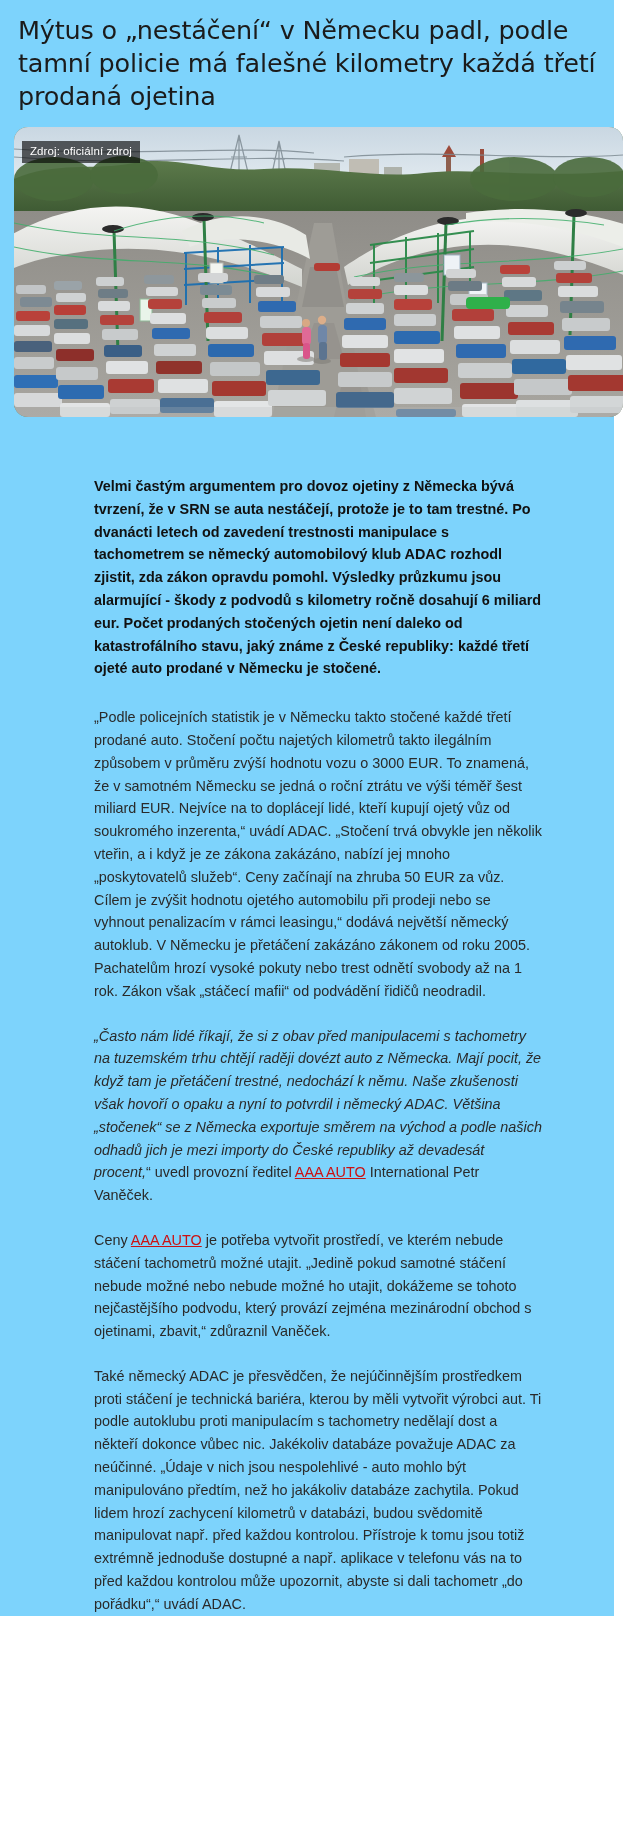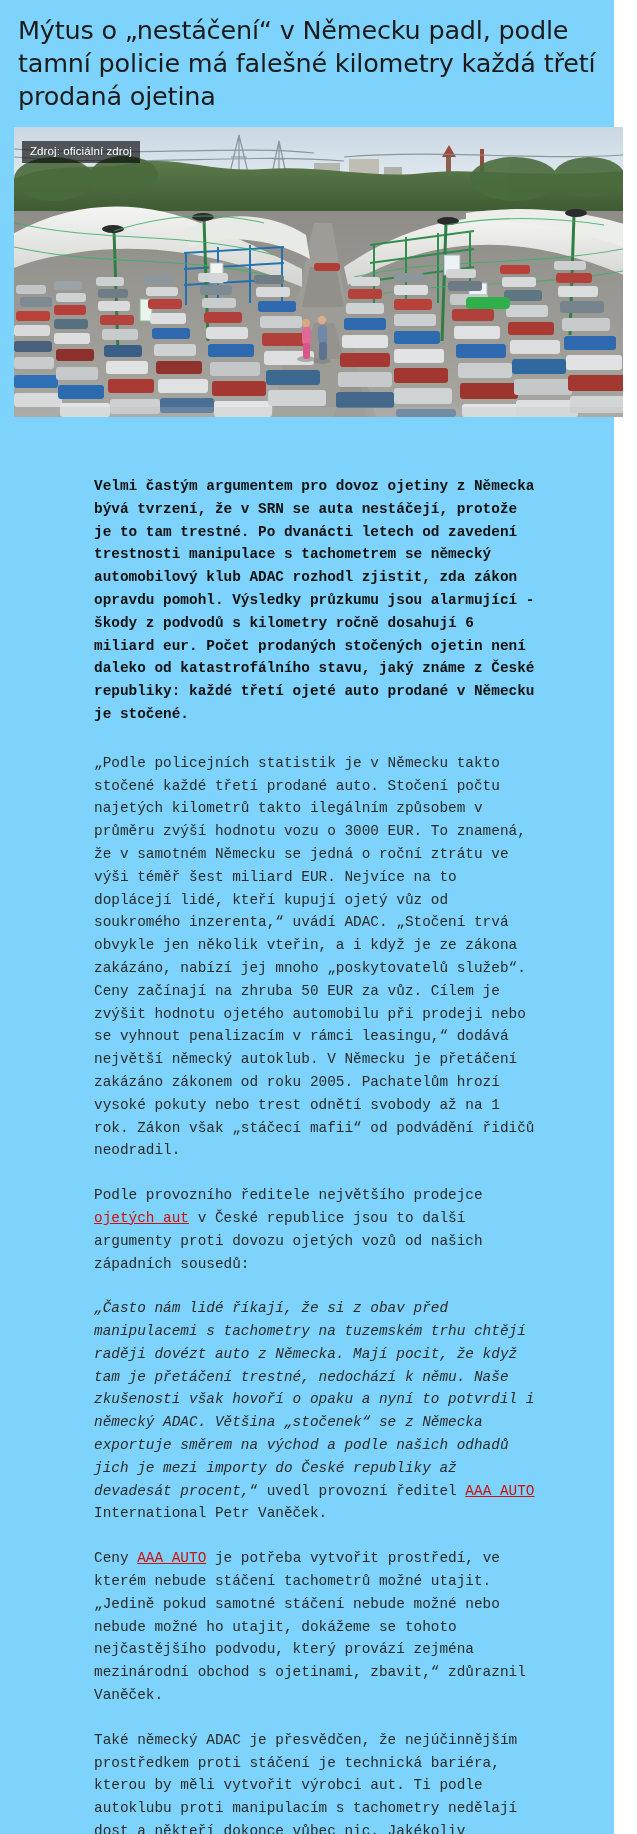--- a/index.html
+++ b/index.html
@@ -59,21 +59,21 @@
   }
 
   
   .article {
     padding: 0 72px 0 94px;
     margin-top: 58px;
   }
 
   .article p {
     margin: 0 0 22px 0;
-    font-family: Liberation Mono, monospace;
+    font-family: Liberation Sans, sans-serif;
     font-size: 14.4px;
     line-height: 22.8px;
     color: #2a2a2a;
     text-align: left;
   }
 
   .article p.lead {
     font-weight: bold;
     color: #111111;
     margin-bottom: 26px;
@@ -89,21 +89,21 @@
     text-decoration-color: #cc1111;
   }
 </style>
 </head>
 <body>
 
 <div class="page">
 
   <h1 class="headline">Mýtus o „nestáčení“ v Německu padl, podle tamní policie má falešné kilometry každá třetí prodaná ojetina</h1>
 
-  <figure class="hero" style="margin:8px 14px 0 14px;">
+  <figure class="hero" style="margin:8px 14px 0 14px;border-radius:14px;">
     <svg viewBox="0 0 609 290" preserveAspectRatio="none" role="img">
       <defs>
         <linearGradient id="sky" x1="0" y1="0" x2="0" y2="1">
           <stop offset="0%" stop-color="#c9d7e2"></stop>
           <stop offset="100%" stop-color="#e4ecf1"></stop>
         </linearGradient>
         <linearGradient id="asphalt" x1="0" y1="0" x2="0" y2="1">
           <stop offset="0%" stop-color="#8f8d88"></stop>
           <stop offset="100%" stop-color="#a8a6a0"></stop>
         </linearGradient>
@@ -338,21 +338,20 @@
 
     <figcaption class="hero-caption">Zdroj: oficiální zdroj</figcaption>
   </figure>
 
   <div class="article">
 
     <p class="lead">Velmi častým argumentem pro dovoz ojetiny z Německa bývá tvrzení, že v SRN se auta nestáčejí, protože je to tam trestné. Po dvanácti letech od zavedení trestnosti manipulace s tachometrem se německý automobilový klub ADAC rozhodl zjistit, zda zákon opravdu pomohl. Výsledky průzkumu jsou alarmující - škody z podvodů s kilometry ročně dosahují 6 miliard eur. Počet prodaných stočených ojetin není daleko od katastrofálního stavu, jaký známe z České republiky: každé třetí ojeté auto prodané v Německu je stočené.</p>
 
     <p>„Podle policejních statistik je v Německu takto stočené každé třetí prodané auto. Stočení počtu najetých kilometrů takto ilegálním způsobem v průměru zvýší hodnotu vozu o 3000 EUR. To znamená, že v samotném Německu se jedná o roční ztrátu ve výši téměř šest miliard EUR. Nejvíce na to doplácejí lidé, kteří kupují ojetý vůz od soukromého inzerenta,“ uvádí ADAC. „Stočení trvá obvykle jen několik vteřin, a i když je ze zákona zakázáno, nabízí jej mnoho „poskytovatelů služeb“. Ceny začínají na zhruba 50 EUR za vůz. Cílem je zvýšit hodnotu ojetého automobilu při prodeji nebo se vyhnout penalizacím v rámci leasingu,“ dodává největší německý autoklub. V Německu je přetáčení zakázáno zákonem od roku 2005. Pachatelům hrozí vysoké pokuty nebo trest odnětí svobody až na 1 rok. Zákon však „stáčecí mafii“ od podvádění řidičů neodradil.</p>
 
-    <p><span>Podle provozního ředitele největšího prodejce </span><a class="link" href="#">ojetých aut</a><span> v České republice jsou to další argumenty proti dovozu ojetých vozů od našich západních sousedů:</span></p>
 
     <p><em class="quote">„Často nám lidé říkají, že si z obav před manipulacemi s tachometry na tuzemském trhu chtějí raději dovézt auto z Německa. Mají pocit, že když tam je přetáčení trestné, nedochází k němu. Naše zkušenosti však hovoří o opaku a nyní to potvrdil i německý ADAC. Většina „stočenek“ se z Německa exportuje směrem na východ a podle našich odhadů jich je mezi importy do České republiky až devadesát procent,</em><span>“ uvedl provozní ředitel </span><a class="link" href="#">AAA AUTO</a><span> International Petr Vaněček.</span></p>
 
     <p><span>Ceny </span><a class="link" href="#">AAA AUTO</a><span> je potřeba vytvořit prostředí, ve kterém nebude stáčení tachometrů možné utajit. „Jedině pokud samotné stáčení nebude možné nebo nebude možné ho utajit, dokážeme se tohoto nejčastějšího podvodu, který provází zejména mezinárodní obchod s ojetinami, zbavit,“ zdůraznil Vaněček.</span></p>
 
     <p class="tail">Také německý ADAC je přesvědčen, že nejúčinnějším prostředkem proti stáčení je technická bariéra, kterou by měli vytvořit výrobci aut. Ti podle autoklubu proti manipulacím s tachometry nedělají dost a někteří dokonce vůbec nic. Jakékoliv databáze považuje ADAC za neúčinné. „Údaje v nich jsou nespolehlivé - auto mohlo být manipulováno předtím, než ho jakákoliv databáze zachytila. Pokud lidem hrozí zachycení kilometrů v databázi, budou svědomitě manipulovat např. před každou kontrolou. Přístroje k tomu jsou totiž extrémně jednoduše dostupné a např. aplikace v telefonu vás na to před každou kontrolou může upozornit, abyste si dali tachometr „do pořádku“,“ uvádí ADAC.</p>
 
   </div>
 </div>
 

